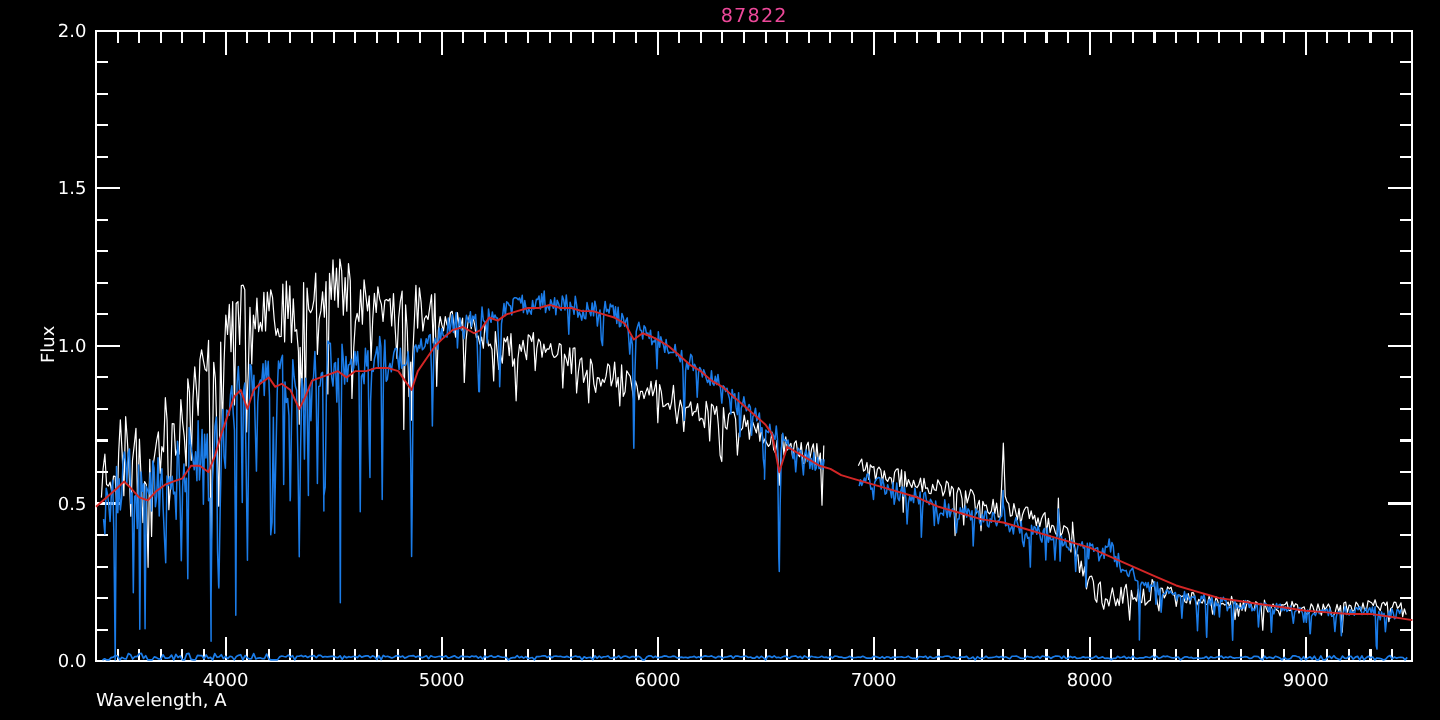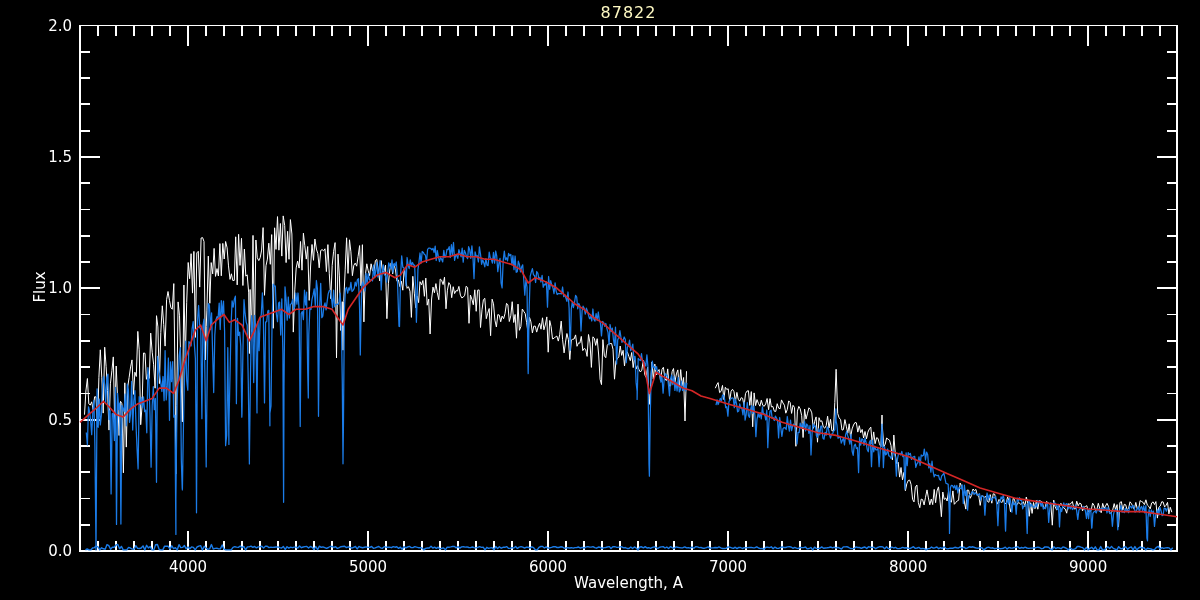--- a/index.html
+++ b/index.html
@@ -1,21 +1,21 @@
 <!DOCTYPE html>
 <html><head>
 <meta charset="utf-8">
 <style>
   html,body{margin:0;padding:0;background:#000;}
   body{width:1200px;height:600px;position:relative;overflow:hidden;
        font-family:"DejaVu Sans", sans-serif;}
   .chart{position:absolute;inset:0;}
   .title{position:absolute;left:80px;width:1097px;top:3px;text-align:center;
-         color:#fef9c3;font-size:16px;letter-spacing:1px;}
-  .xlabel{position:absolute;left:80px;width:1097px;top:574px;text-align:center;
+         color:#ec4899;font-size:16px;letter-spacing:1px;}
+  .xlabel{position:absolute;left:80px;width:1097px;top:574px;text-align:left;
           color:#fff;font-size:15px;}
   .ylabel{position:absolute;left:40px;top:287px;color:#fff;font-size:15px;
           transform:translate(-50%,-50%) rotate(-90deg);transform-origin:center;}
   svg{position:absolute;left:0;top:0;}
   text{font-family:"DejaVu Sans", sans-serif;}
 </style>
 </head>
 <body>
 
 <div class="chart">

